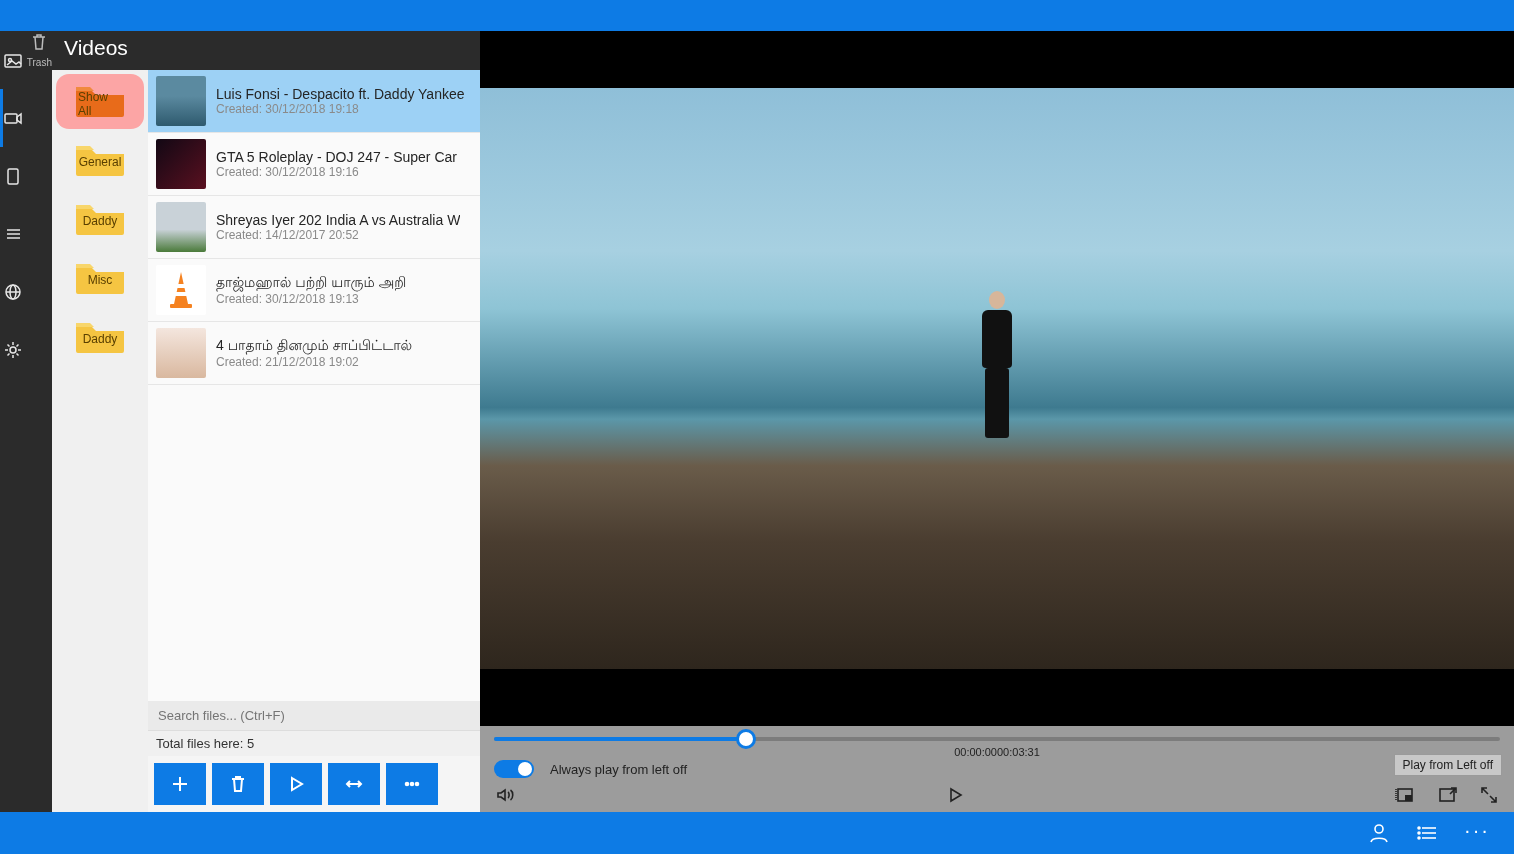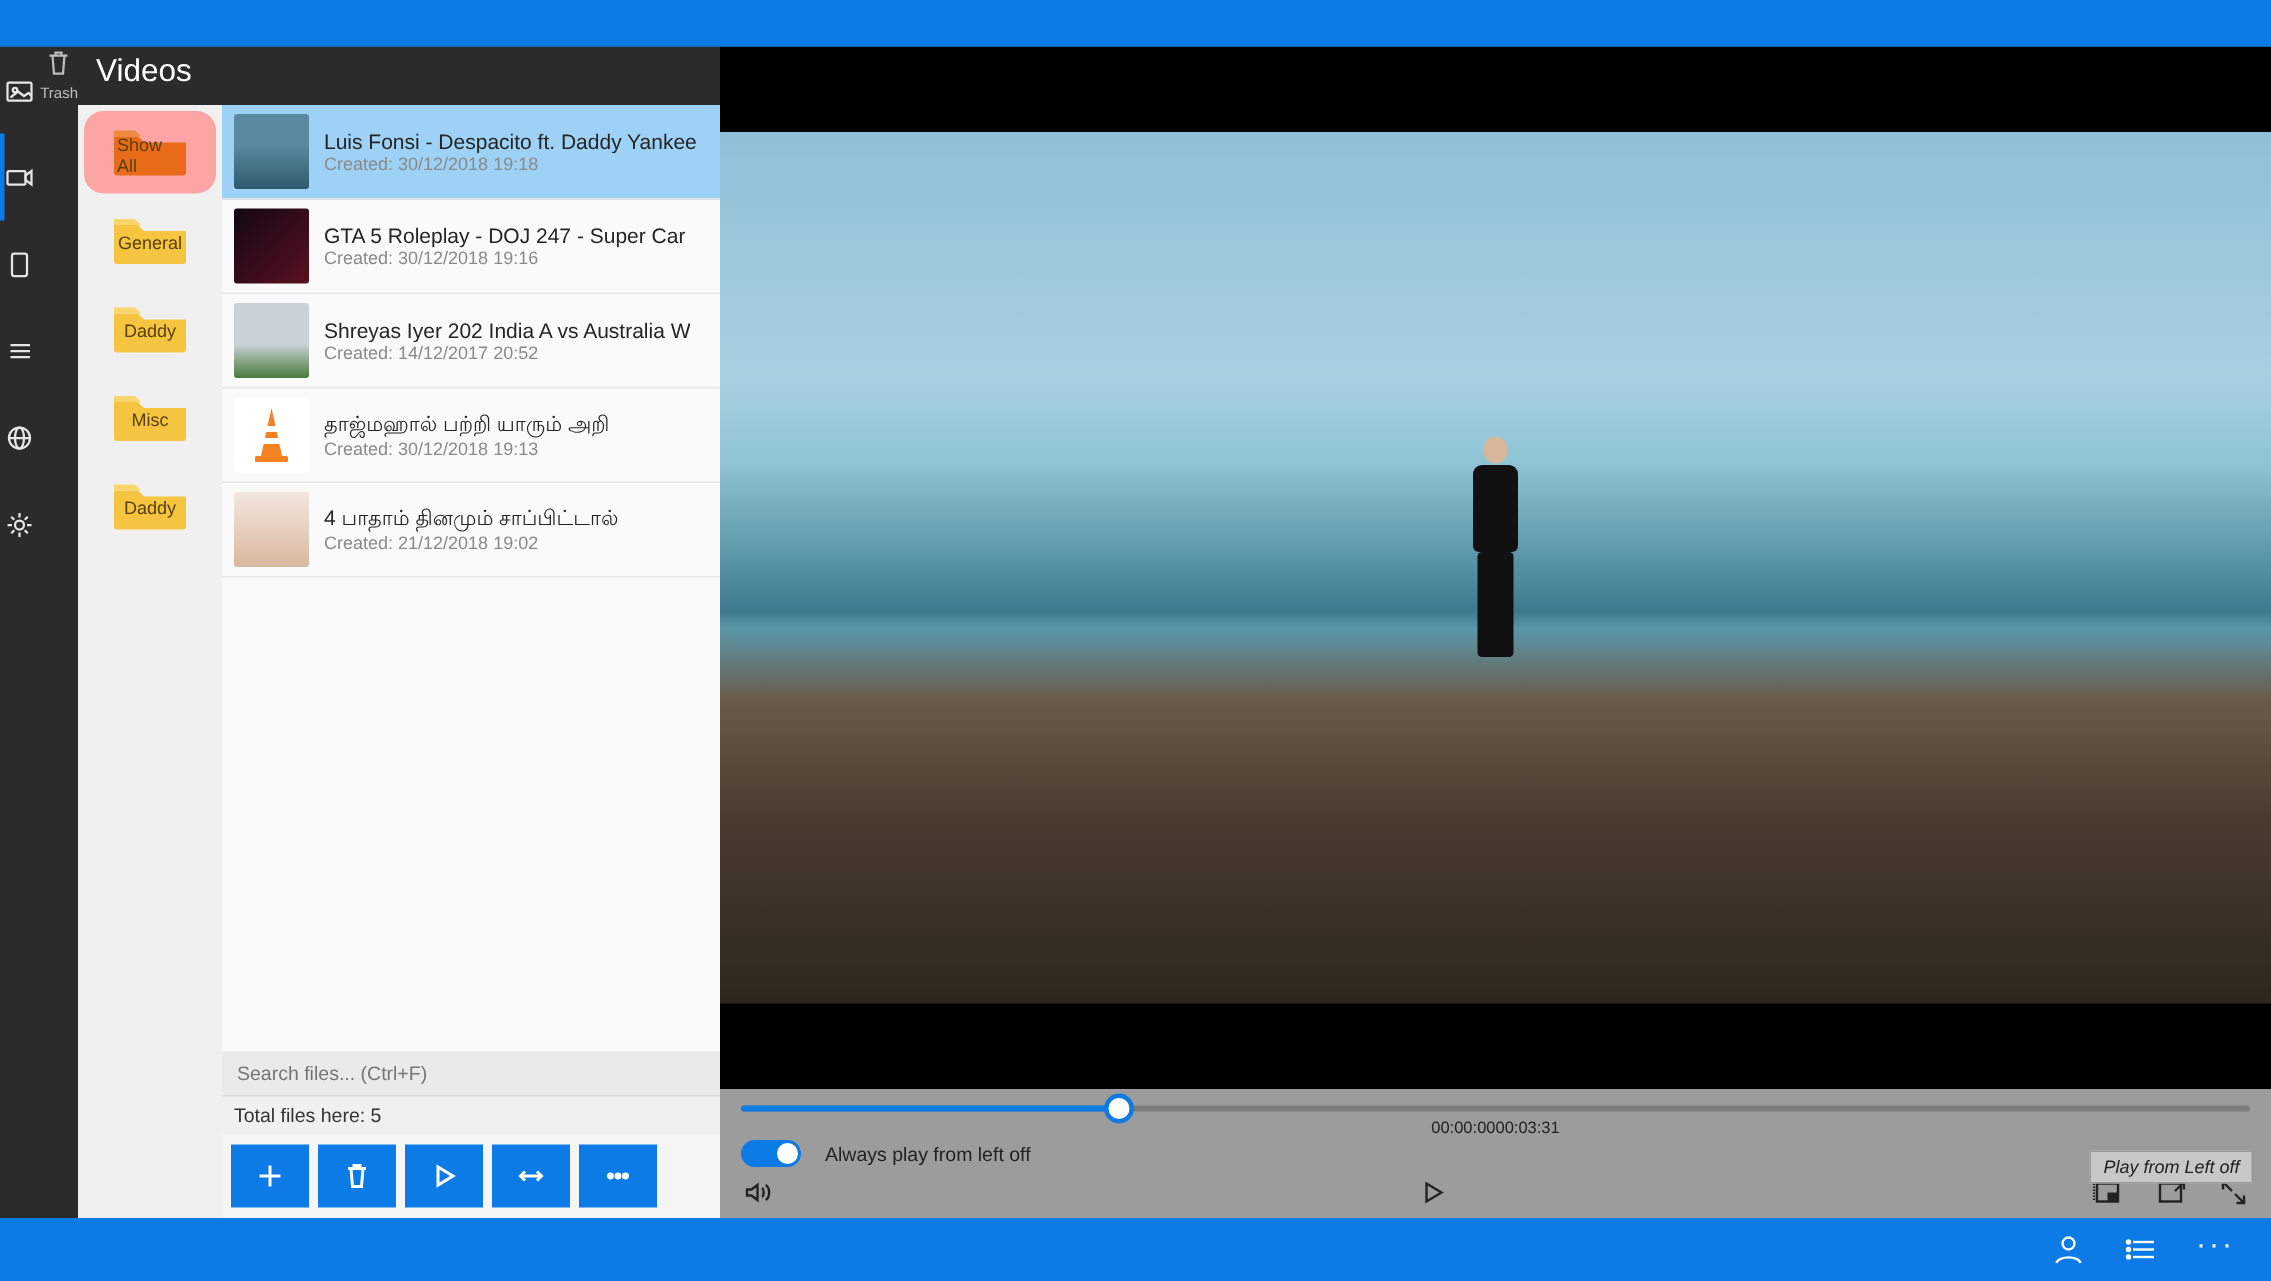--- a/index.html
+++ b/index.html
@@ -165,23 +165,23 @@
 }
 .toggle .knob { position: absolute; right: 2px; top: 2px; width: 14px; height: 14px; background: #fff; border-radius: 50%;}
 .ctrl-label { font-size: 13px; color: #222; }
 .ctrl-row2 {
   display: flex; align-items: center; justify-content: space-between; margin-top: 6px;
 }
 .ctrl-row2 .left, .ctrl-row2 .right { display: flex; align-items: center; gap: 20px;}
 .ctrl-icon { width: 22px; height: 22px; display: flex; align-items: center; justify-content: center; cursor: pointer;}
 .ctrl-icon svg { width: 20px; height: 20px; stroke: #222; fill: none; stroke-width: 1.6; }
 .tooltip {
-  position: absolute; right: 12px; top: 41px;
+  position: absolute; right: 12px; top: 28px;
   background: #c8c8c8; color: #222; font-size: 12px;
-  border: 1px solid #9a9a9a; padding: 3px 8px; font-style: italic;
+  border: 1px solid #9a9a9a; padding: 3px 8px;
 }
 
 
 .appbar {
   height: 42px; background: #0d7be5; display: flex; align-items: center;
   justify-content: flex-end; gap: 26px; padding: 0 24px; color: #fff;
 }
 .appbar .ic { width: 22px; height: 22px; cursor: pointer; }
 .appbar svg { width: 22px; height: 22px; stroke: #fff; fill: none; stroke-width: 1.6; }
 .dots { font-size: 20px; letter-spacing: 2px; cursor: pointer; line-height: 1; padding-bottom: 6px;}

